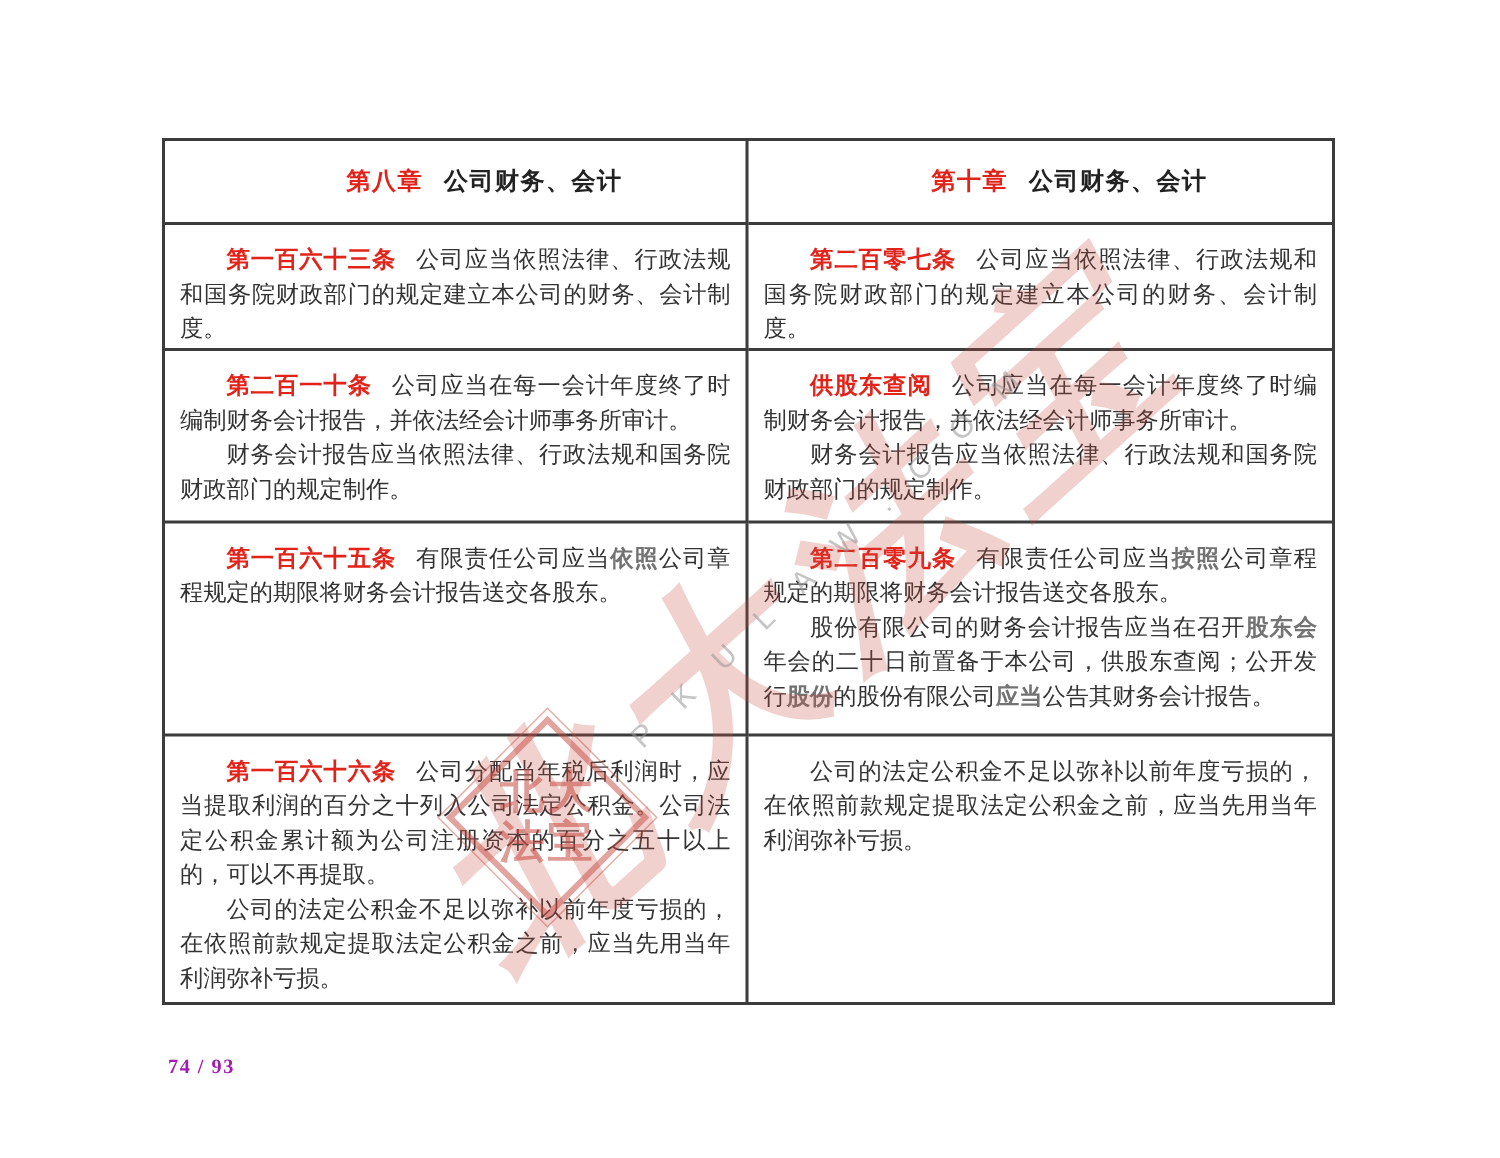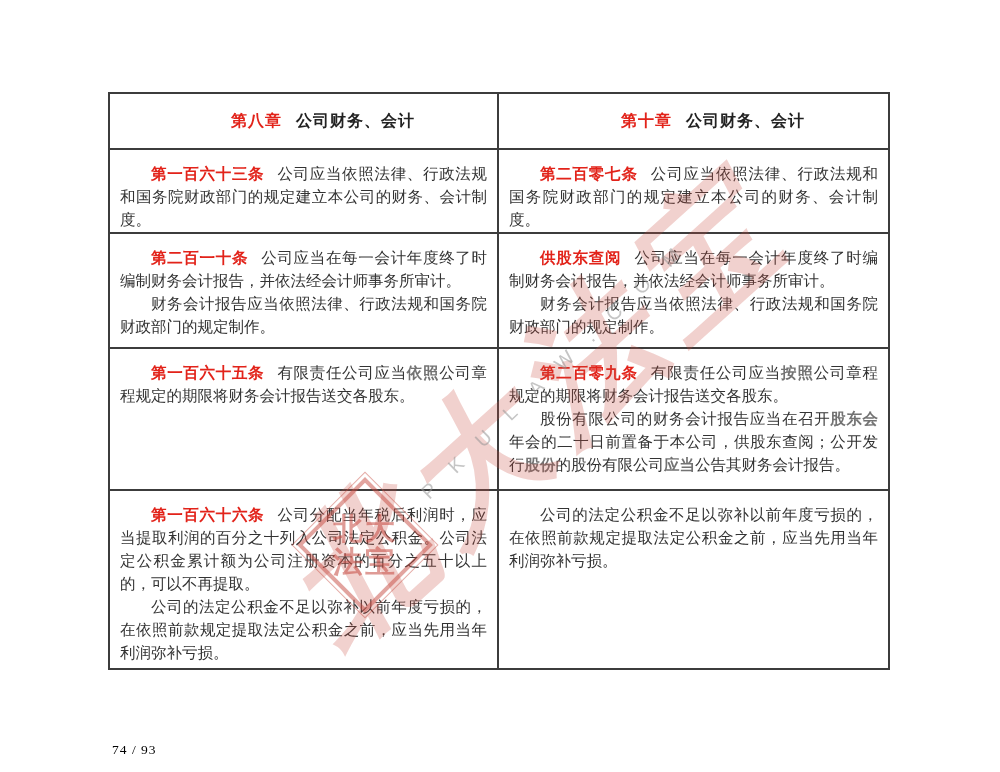--- a/index.html
+++ b/index.html
@@ -60,22 +60,22 @@
     transform:rotate(45deg);box-sizing:border-box;
     display:flex;align-items:center;justify-content:center;
   }
   .wm-seal-inner{
     transform:rotate(-45deg);width:66px;line-height:33px;
     font-size:30px;font-weight:bold;text-align:center;
     color:rgba(197,73,63,0.55);word-break:break-all;letter-spacing:2px;
   }
   
   .page-footer{
-    position:absolute;left:112px;top:742px;
-    font-size:13.5px;color:#000000;letter-spacing:1px;
+    position:absolute;left:112px;top:703px;
+    font-size:13.5px;color:#a21caf;letter-spacing:1px;font-weight:bold;
   }
 </style>
 </head>
 <body>
 
 <div class="watermark">
   <div class="wm-script">北大法宝</div>
   <div class="wm-letters">PKULAW.COM</div>
   <div class="wm-seal">
     <div class="wm-seal-inner">北大法宝</div>

